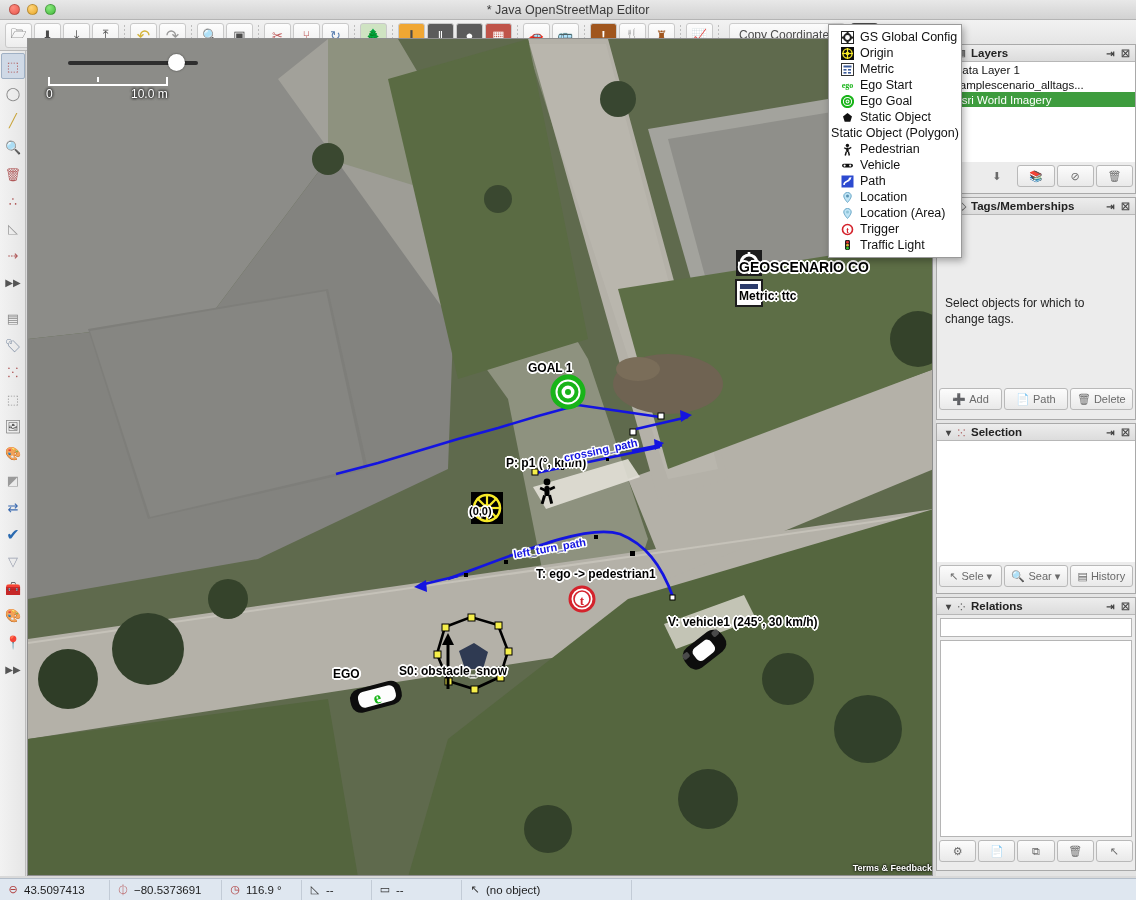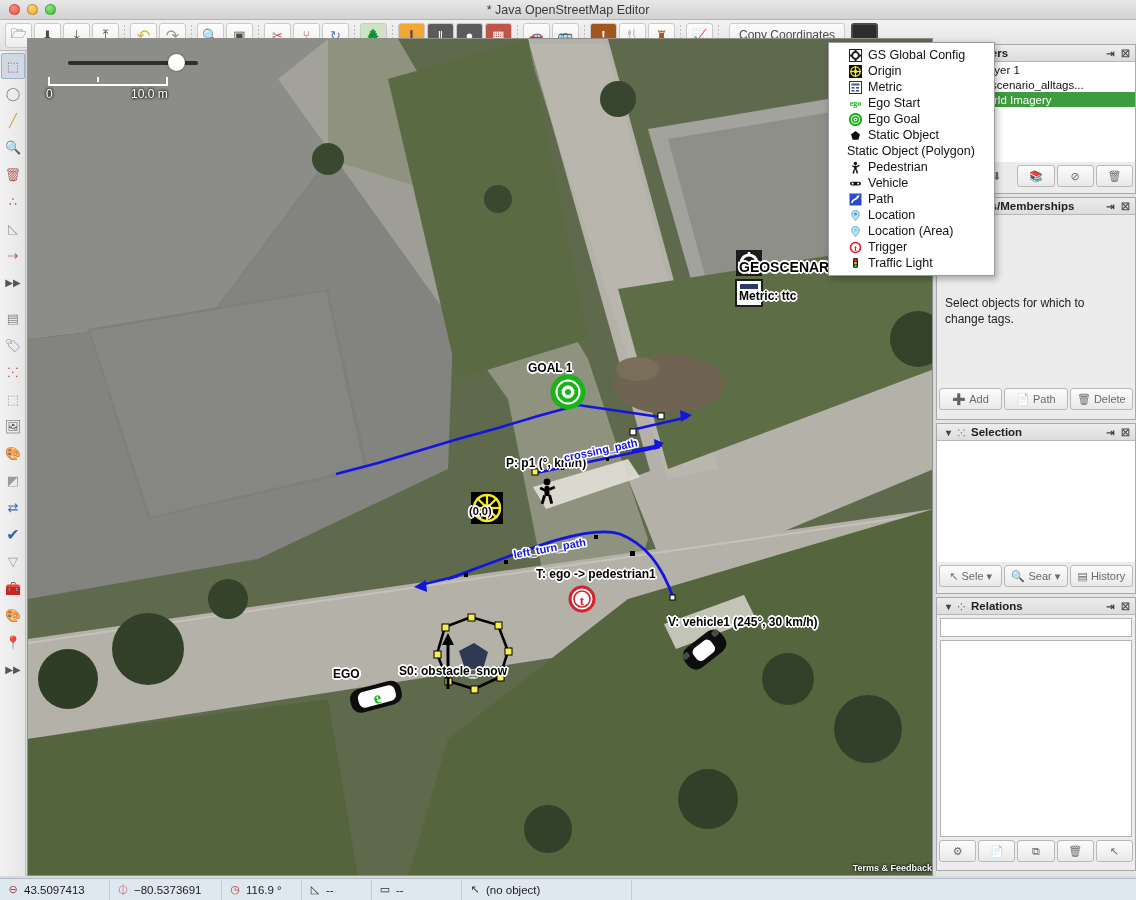--- a/index.html
+++ b/index.html
@@ -103,30 +103,30 @@
                  1.6px 0 0 #fff, -1.6px 0 0 #fff;
   }
   #terms {
     position: absolute; right: 2px; bottom: 4px;
     color: #fff; font-size: 9px; font-weight: bold;
     text-shadow: 0 0 3px #000, 0 0 2px #000;
   }
 
   
   #ctxmenu {
-    position: absolute; left: 828px; top: 24px; width: 167px;
+    position: absolute; left: 828px; top: 24px; width: 134px;
     background: #fff; border: 1px solid #9a9a9a;
     box-shadow: 2px 3px 7px rgba(0,0,0,.3);
-    padding: 4px 12px; z-index: 60; margin-top: 18px;
+    padding: 4px 4px; z-index: 60;
   }
   .mi { display: flex; align-items: center; height: 16px; padding: 0 6px; font-size: 12.5px; color: #111; }
   .mi .mi-ico { width: 17px; height: 14px; margin-right: 4px; display: flex;
     align-items: center; justify-content: center; font-size: 11px; flex: 0 0 auto; }
   .mi .mi-lbl { white-space: nowrap; }
-  .mi.noico { padding-left: 6px; }
+  .mi.noico { padding-left: 6px; justify-content: center; }
 
   
   #dock {
     position: absolute; left: 936px; top: 44px; width: 200px; height: 832px;
     background: #e4e4e4;
   }
   .panel { border: 1px solid #a9a9a9; background: #ececec; margin-bottom: 3px; }
   .ph {
     height: 17px; display: flex; align-items: center; padding: 0 3px;
     background: linear-gradient(#ededed, #dcdcdc); border-bottom: 1px solid #b7b7b7;

